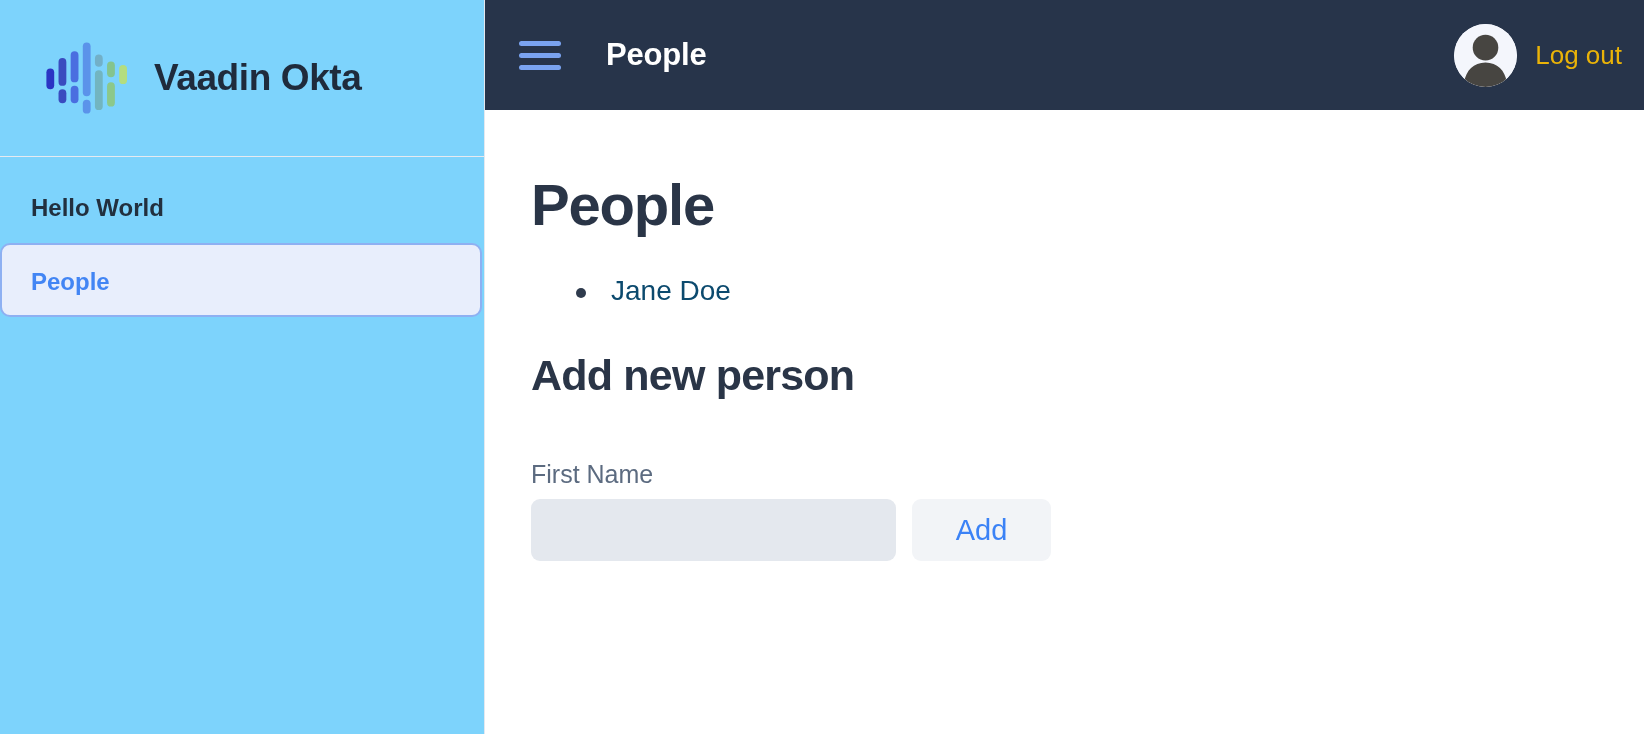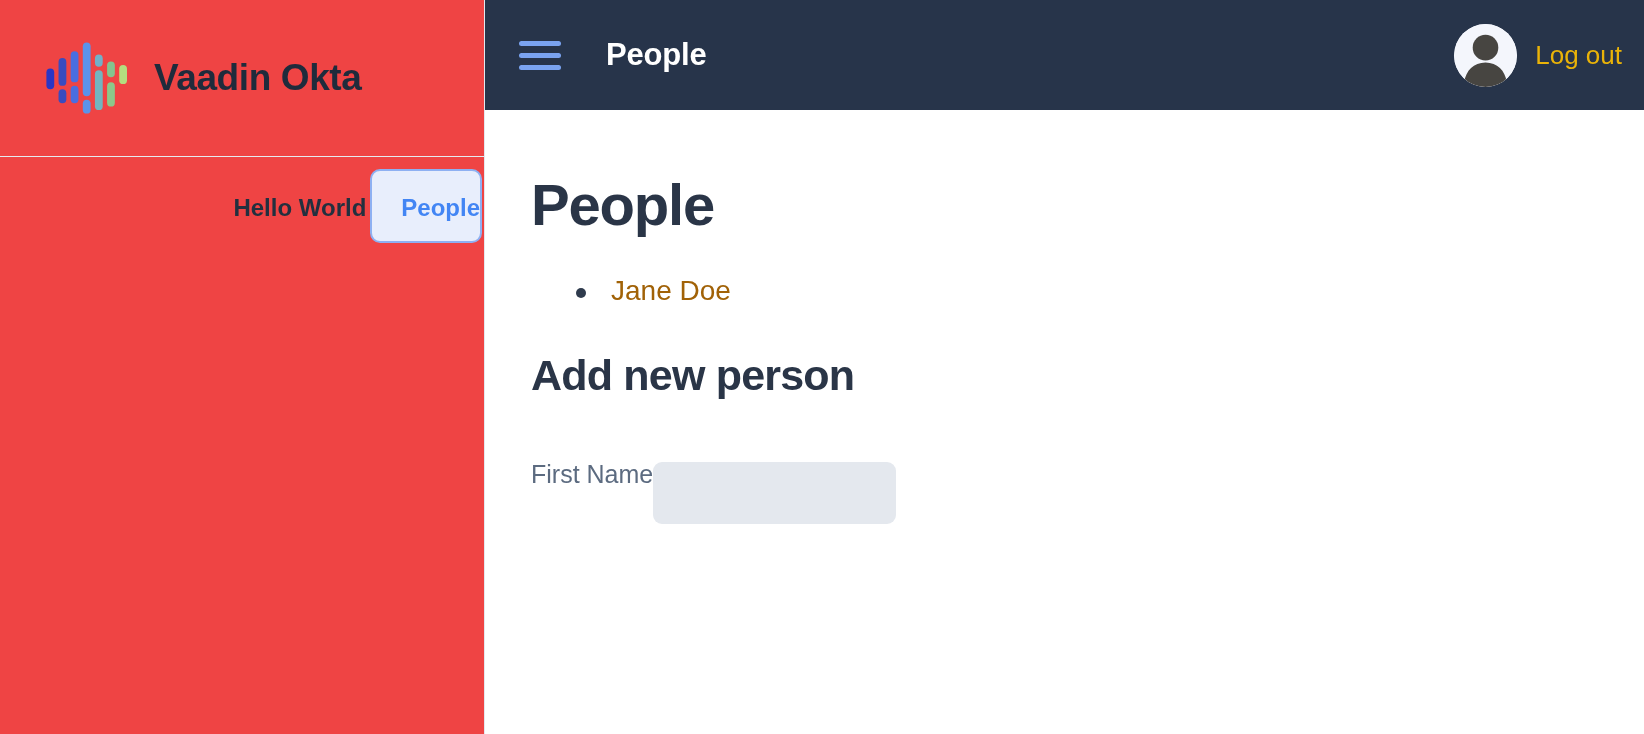--- a/index.html
+++ b/index.html
@@ -20,21 +20,21 @@
     display: flex;
     background: #ffffff;
   }
 
   
   #sidebar {
     position: relative;
     width: 485px;
     height: 734px;
     flex: 0 0 485px;
-    background: #ef4444;
+    background: #7dd3fc;
     border-right: 1px solid #e3e8ef;
     display: flex;
     flex-direction: column;
     z-index: 2;
   }
 
   #brand {
     height: 157px;
     flex: 0 0 157px;
     display: flex;
@@ -55,20 +55,21 @@
     font-weight: 700;
     color: #1f2b3c;
     letter-spacing: -0.4px;
     margin-left: 14px;
     white-space: nowrap;
   }
 
   #nav {
     padding-top: 12px;
     display: flex;
+    flex-direction: column;
     justify-content: flex-end;
   }
 
   .nav-item {
     display: block;
     height: 74px;
     line-height: 74px;
     padding-left: 29px;
     font-size: 24px;
     font-weight: 700;
@@ -177,21 +178,21 @@
   }
 
   .people-list {
     list-style: none;
     margin: 0 0 44px 0;
     padding: 0;
   }
   .people-list li {
     position: relative;
     font-size: 28px;
-    color: #a16207;
+    color: #0c4a6e;
     padding-left: 80px;
     line-height: 1.35;
   }
   .people-list li::before {
     content: "";
     position: absolute;
     left: 45px;
     top: 16px;
     width: 10px;
     height: 10px;
@@ -209,21 +210,21 @@
   }
 
   .form-row {
     display: flex;
     align-items: flex-end;
     gap: 8px;
   }
 
   .field {
     display: flex;
-    flex-direction: row;
+    flex-direction: column;
   }
   .field-first { width: 365px; }
   .field-last  { width: 367px; }
 
   .field-label {
     font-size: 25px;
     color: #5c6b80;
     margin-bottom: 12px;
     line-height: 1;
     white-space: nowrap;
@@ -327,20 +328,21 @@
       <h2 class="section-title">Add new person</h2>
 
       <div class="form-row">
 
         <div class="field field-first">
           <label class="field-label">First Name</label>
           <input class="field-input" type="text" value="" style="">
         </div>
 
 
+        <button class="add-button">Add</button>
 
       </div>
 
     </div>
 
   </section>
 
 </div>
 
 </body></html>

